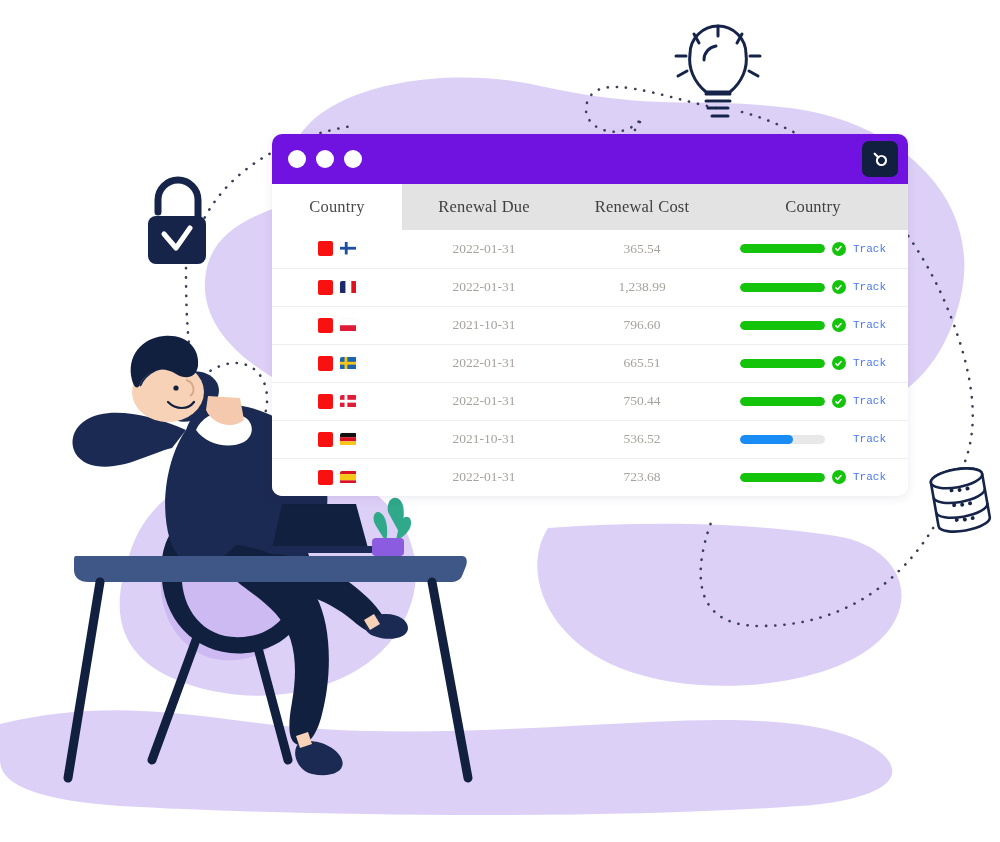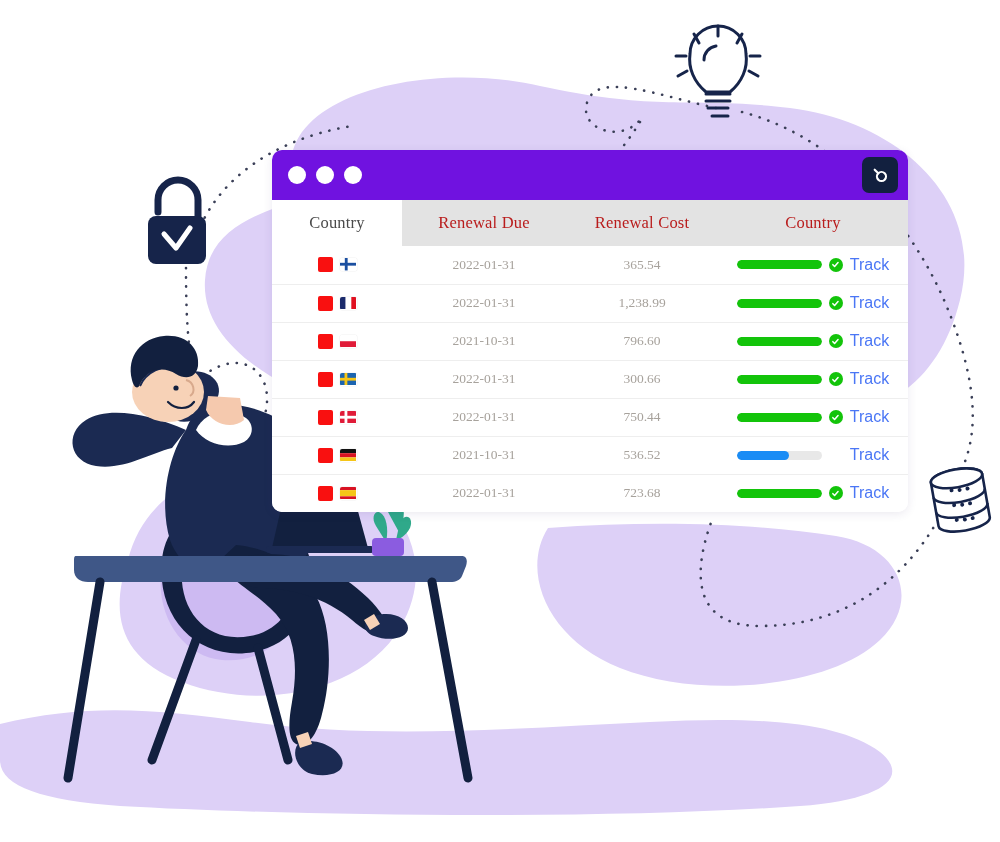--- a/index.html
+++ b/index.html
@@ -7,21 +7,21 @@
   body{
     width:1000px;height:842px;background:#ffffff;overflow:hidden;
     font-family:"Liberation Sans",sans-serif;position:relative;
   }
   .stage{position:absolute;inset:0;width:1000px;height:842px;}
   .layer{position:absolute;top:0;left:0;width:1000px;height:842px;}
   svg.layer{overflow:visible;}
 
   
   .browser{
-    position:absolute;left:272px;top:150px;width:636px;height:362px;
+    position:absolute;left:272px;top:134px;width:636px;height:362px;
     background:#ffffff;border-radius:10px;
     box-shadow:0 2px 10px rgba(60,40,110,.10);
     overflow:hidden;z-index:40;
   }
   .titlebar{
     height:50px;background:#7012e0;display:flex;align-items:center;
     padding:0 14px 0 16px;position:relative;
   }
   .dots{display:flex;gap:10px;align-items:center;}
   .dot{width:18px;height:18px;border-radius:50%;background:#ffffff;}
@@ -29,21 +29,21 @@
     position:absolute;right:10px;top:7px;width:36px;height:36px;
     border-radius:7px;background:#12203f;display:flex;
     align-items:center;justify-content:center;border:none;padding:0;cursor:pointer;
   }
 
   
   table.dt{width:100%;border-collapse:collapse;table-layout:fixed;}
   table.dt thead tr{background:#e3e3e3;}
   table.dt th{
     font-family:"Liberation Serif",serif;font-weight:400;font-size:16.5px;
-    color:#b91c1c;height:46px;text-align:center;letter-spacing:.2px;
+    color:#404040;height:46px;text-align:center;letter-spacing:.2px;
     border:none;padding:0;
   }
   table.dt th.active{background:#ffffff;color:#4a4a4a;}
   col.c-country{width:130px;}
   col.c-due{width:164px;}
   col.c-cost{width:152px;}
   col.c-status{width:190px;}
   table.dt tbody tr{height:38px;border-bottom:1px solid #eeeeee;background:#fff;margin-left:23px;}
   table.dt tbody tr:last-child{border-bottom:none;}
   table.dt td{
@@ -60,21 +60,21 @@
 
   
   .statuswrap{display:flex;align-items:center;justify-content:center;gap:7px;}
   .bar{width:85px;height:9px;border-radius:6px;background:#e8e8e8;overflow:hidden;flex:0 0 auto;}
   .bar > i{display:block;height:100%;border-radius:6px;}
   .check{width:14px;height:14px;border-radius:50%;background:#13c40a;
          display:flex;align-items:center;justify-content:center;flex:0 0 auto;}
   .check svg{display:block;}
   .spacer14{width:14px;height:14px;flex:0 0 auto;}
   .track{
-    font-family:Liberation Sans, sans-serif;font-size:16px;color:#4a76f5;
+    font-family:Liberation Mono, monospace;font-size:11px;color:#4a76f5;
     text-decoration:none;cursor:pointer;
   }
 </style>
 </head>
 <body>
 
 <div class="stage">
 
   <svg class="layer" viewBox="0 0 1000 842" xmlns="http://www.w3.org/2000/svg">
 
@@ -349,21 +349,21 @@
               <span class="flagwrap">
                 <span class="redsq"></span>
                 <span class="flag"><svg viewBox="0 0 30 22">
                     <rect width="30" height="22" fill="#1b64b0"></rect>
                     <rect x="0" y="8.5" width="30" height="5" fill="#f5c518"></rect>
                     <rect x="8" y="0" width="5" height="22" fill="#f5c518"></rect>
                   </svg></span>
               </span>
             </td>
             <td>2022-01-31</td>
-            <td class="cost">300.66</td>
+            <td class="cost">665.51</td>
             <td>
               <span class="statuswrap">
                 <span class="bar">
                   <i style="width:100%;background:#13c40a"></i>
                 </span>
                 <span class="check">
                   <svg width="9" height="9" viewBox="0 0 12 12">
                     <path d="M2.5 6.2 L4.8 8.6 L9.4 3.4" fill="none" stroke="#ffffff" stroke-width="2" stroke-linecap="round" stroke-linejoin="round"></path>
                   </svg>
                 </span>

